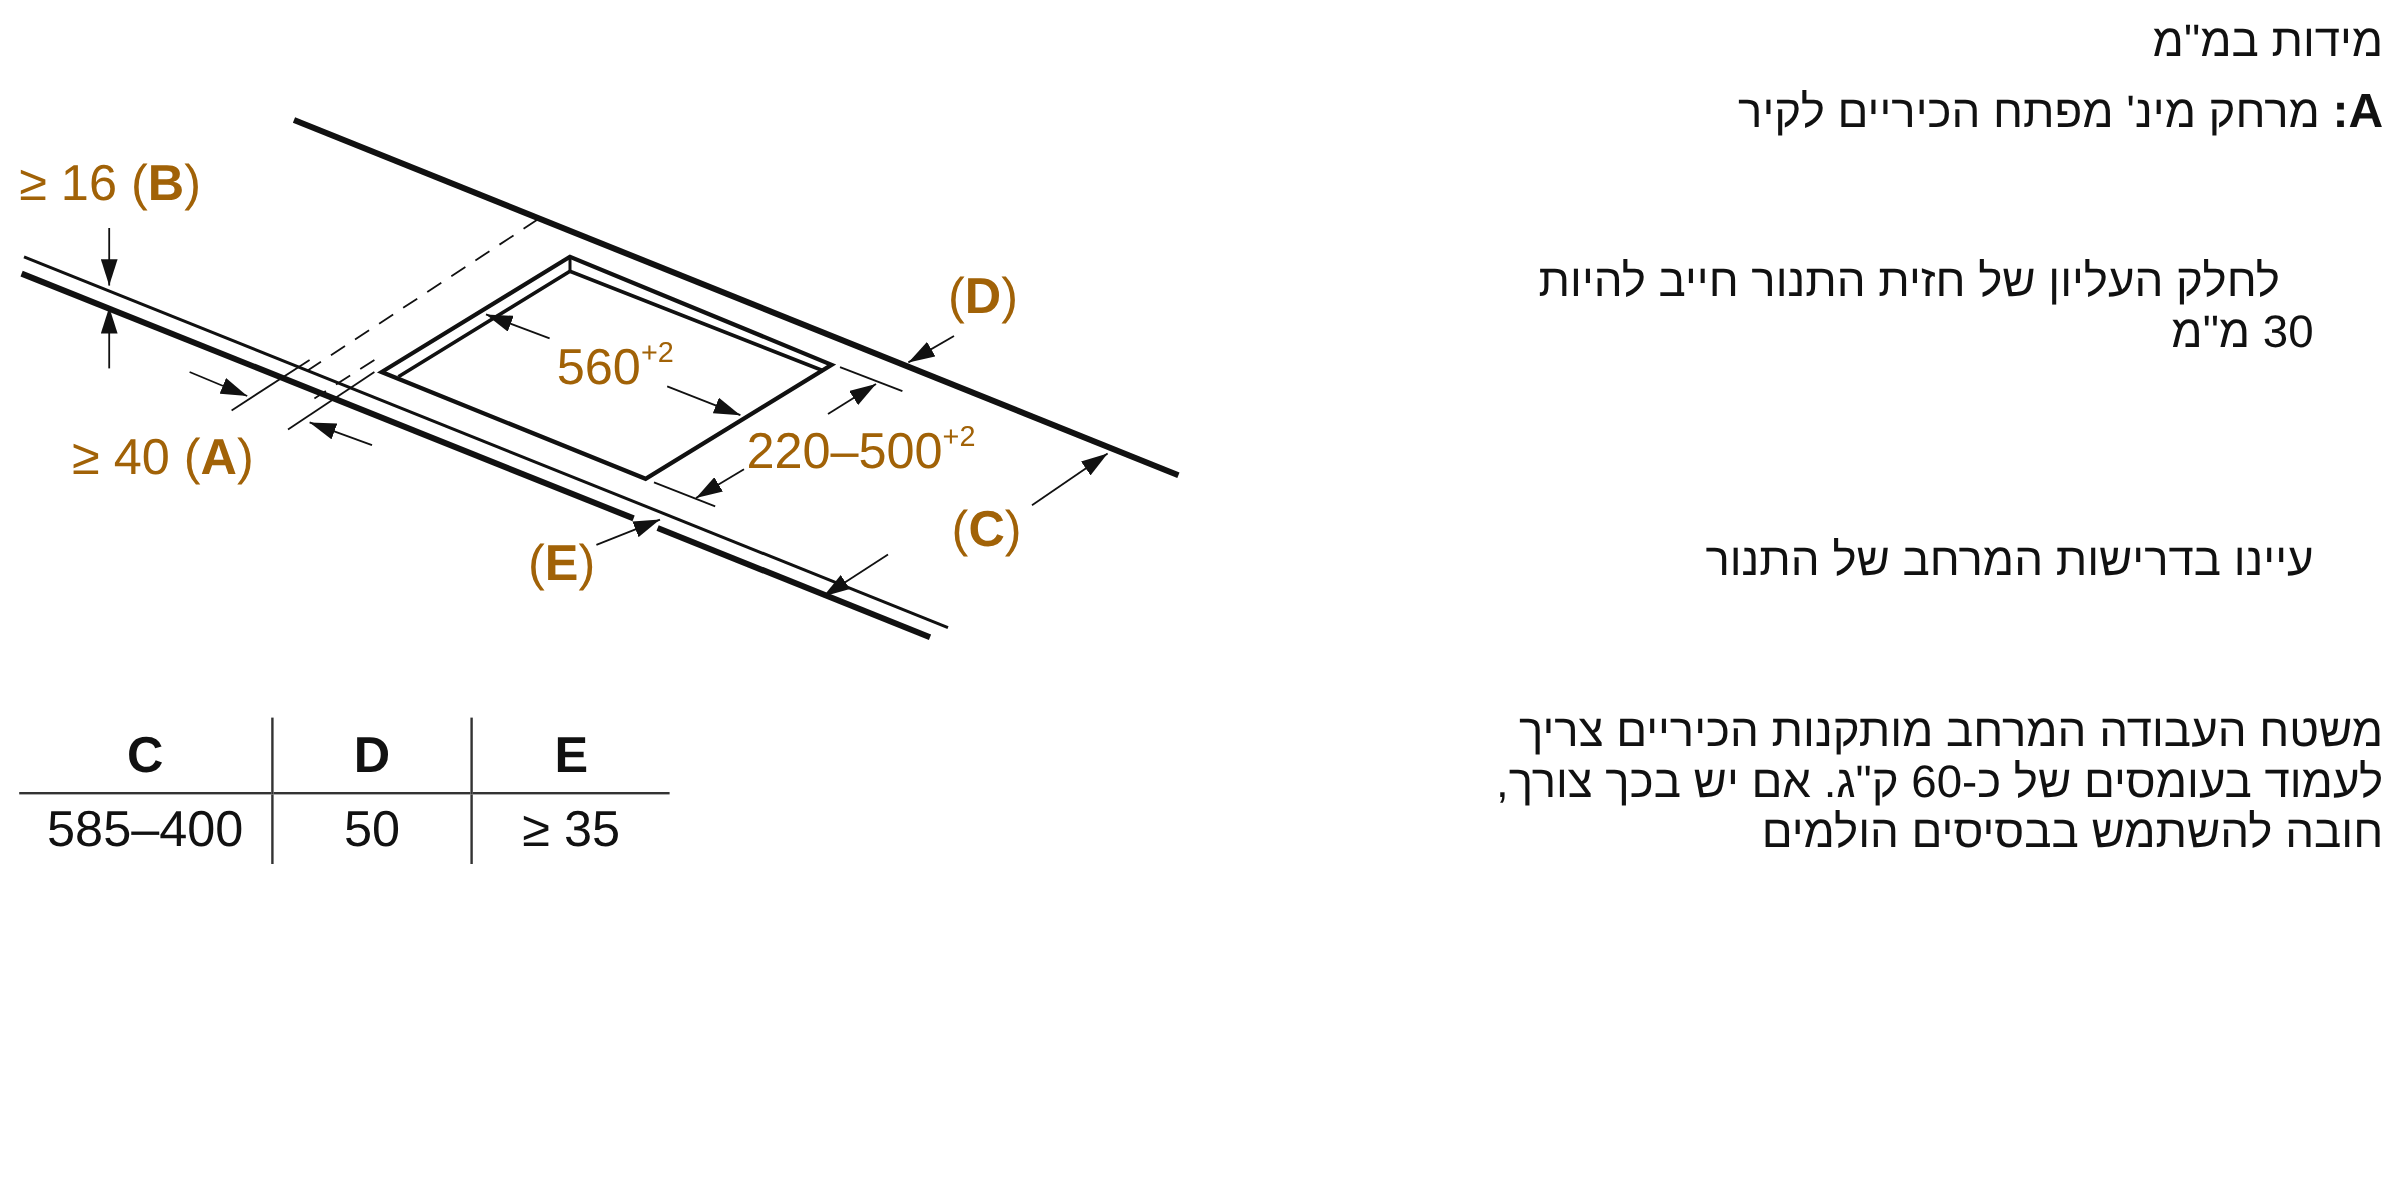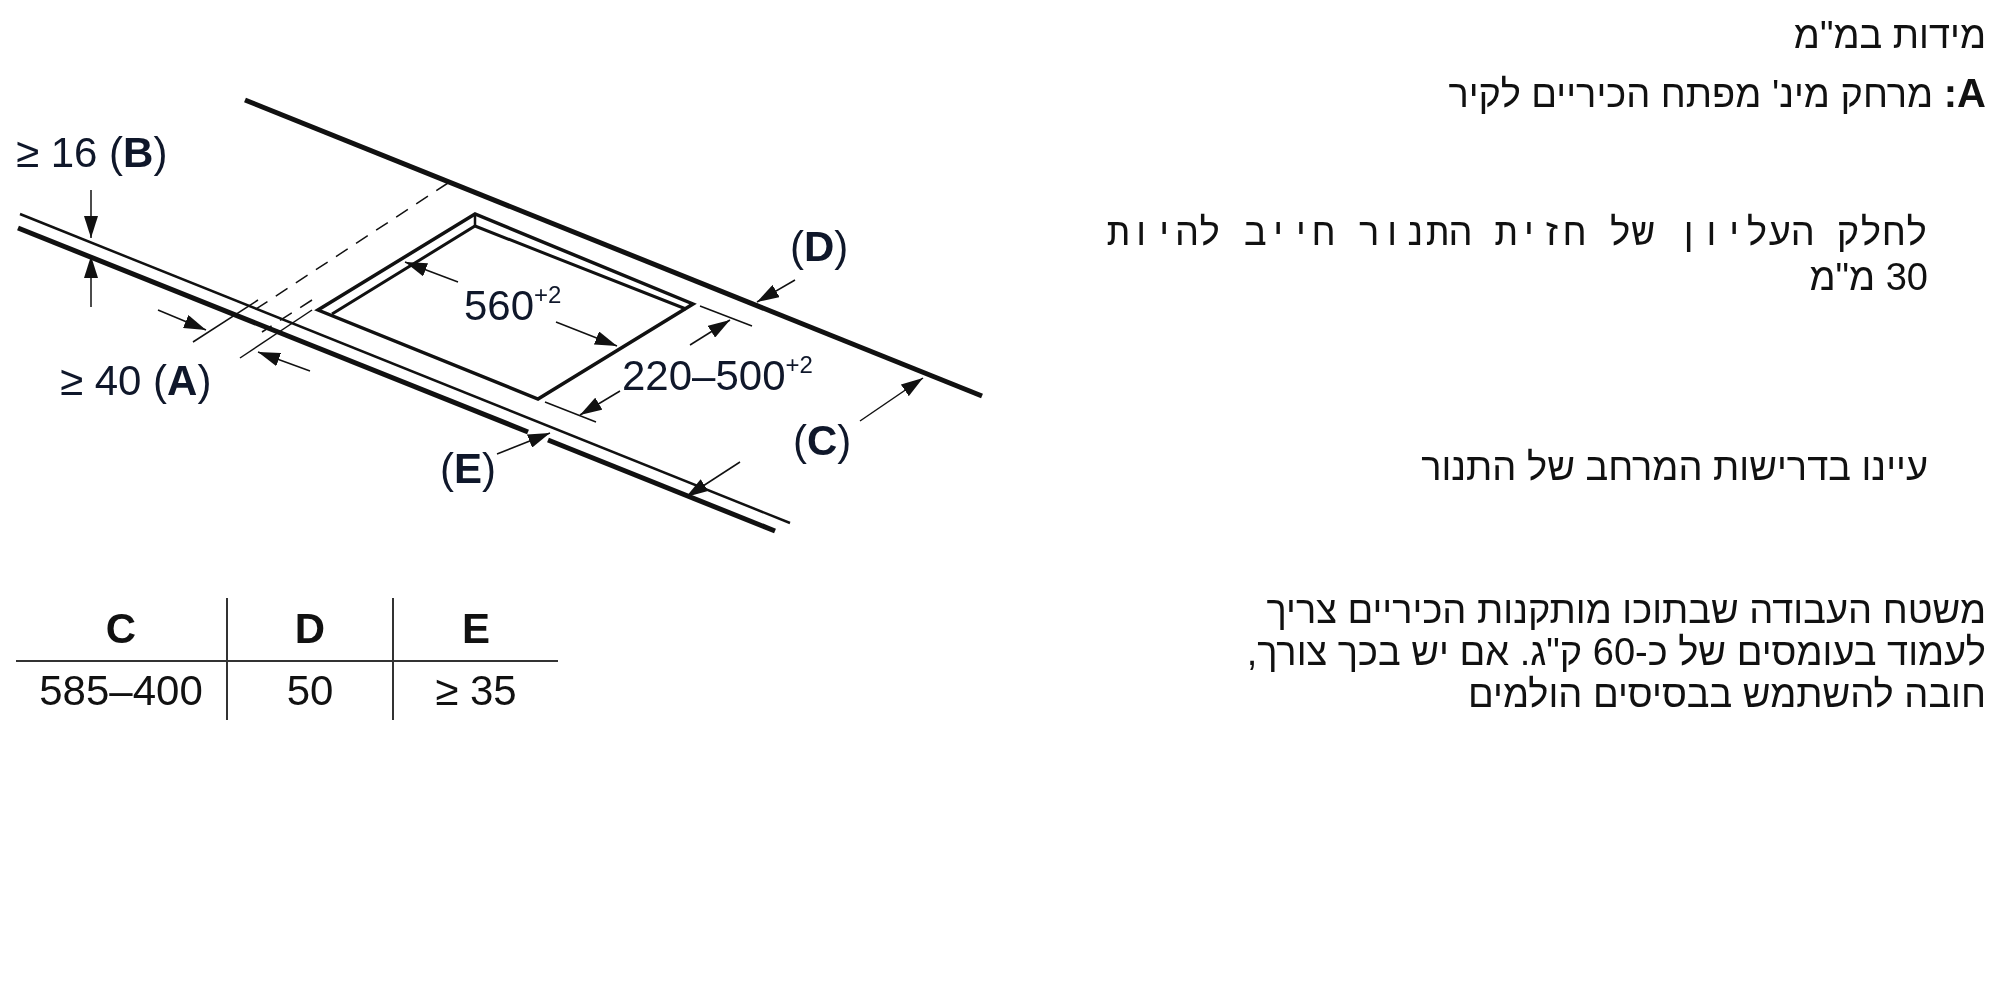--- a/index.html
+++ b/index.html
@@ -1,18 +1,18 @@
 <!DOCTYPE html>
 <html><head>
 <meta charset="utf-8">
 <style>
   html, body { margin:0; padding:0; background:#ffffff; }
   body { width:2000px; height:1000px; position:relative; overflow:hidden; font-family:"Liberation Sans", sans-serif; color:#111; }
   .diagram { position:absolute; left:0; top:0; width:1000px; height:560px; }
-  .lbl { position:absolute; font-size:42px; line-height:1; white-space:nowrap; color:#0f172a; }
+  .lbl { position:absolute; font-size:42px; line-height:1; white-space:nowrap; color:#a16207; }
   .lbl b { font-weight:bold; }
   .sup { font-size:24px; vertical-align:top; position:relative; top:-2px; }
   .rtl { position:absolute; direction:rtl; text-align:right; font-size:38px; line-height:42px; color:#111; }
   .rtl .key { font-weight:bold; font-size:40px; }
   table.spec { position:absolute; left:16px; top:598px; border-collapse:collapse; font-size:42px; }
   table.spec th, table.spec td { text-align:center; padding:0; height:58px; }
   table.spec th { font-weight:bold; height:62px; }
   table.spec .c1 { width:210px; }
   table.spec .c2 { width:164px; }
   table.spec .c3 { width:164px; }
@@ -97,23 +97,23 @@
   </table>
 
 <div class="rtl" style="right:14px; top:14px; width:700px;">מידות במ"מ</div>
 
 <div class="rtl" style="right:14px; top:72px; width:700px;">
   <span class="key">A:</span>
   <span>מרחק מינ' מפתח הכיריים לקיר</span>
 </div>
 
 <div class="rtl" style="right:14px; top:214px; width:900px;">
-  <div style="margin-right:58px;font-family:Liberation Mono, monospace;">לחלק העליון של חזית התנור חייב להיות</div>
+  <div style="margin-right:86px;">לחלק העליון של חזית התנור חייב להיות</div>
   <div style="margin-right:58px;">30 מ"מ</div>
 </div>
 
 <div class="rtl" style="right:72px; top:446px; width:900px;">עיינו בדרישות המרחב של התנור</div>
 
 <div class="rtl" style="right:14px; top:589px; width:1000px;">
-  <div>משטח העבודה שבתוכו מותקנות הכיריים צריך</div>
+  <div>משטח העבודה המרחב מותקנות הכיריים צריך</div>
   <div>לעמוד בעומסים של כ-60 ק"ג. אם יש בכך צורך,</div>
   <div>חובה להשתמש בבסיסים הולמים</div>
 </div>
 
 </body></html>

